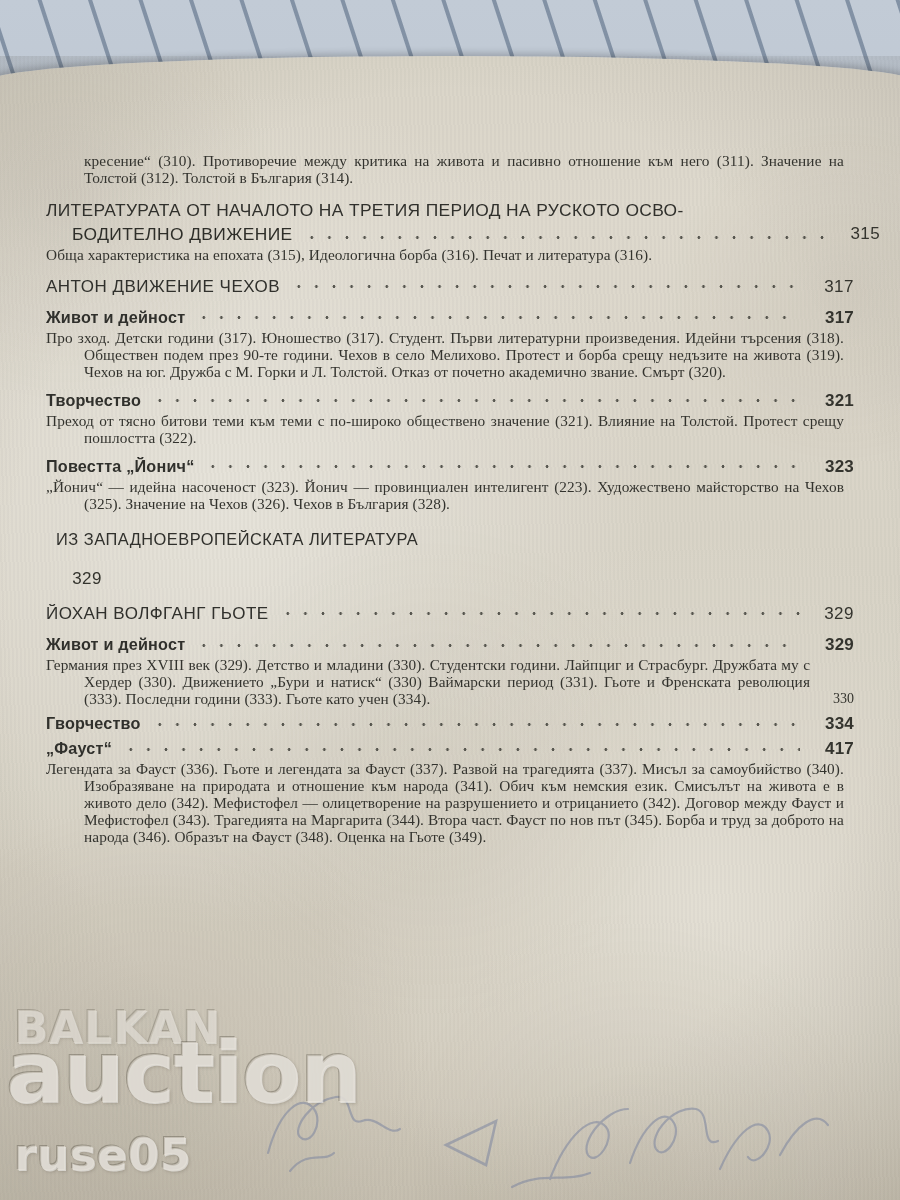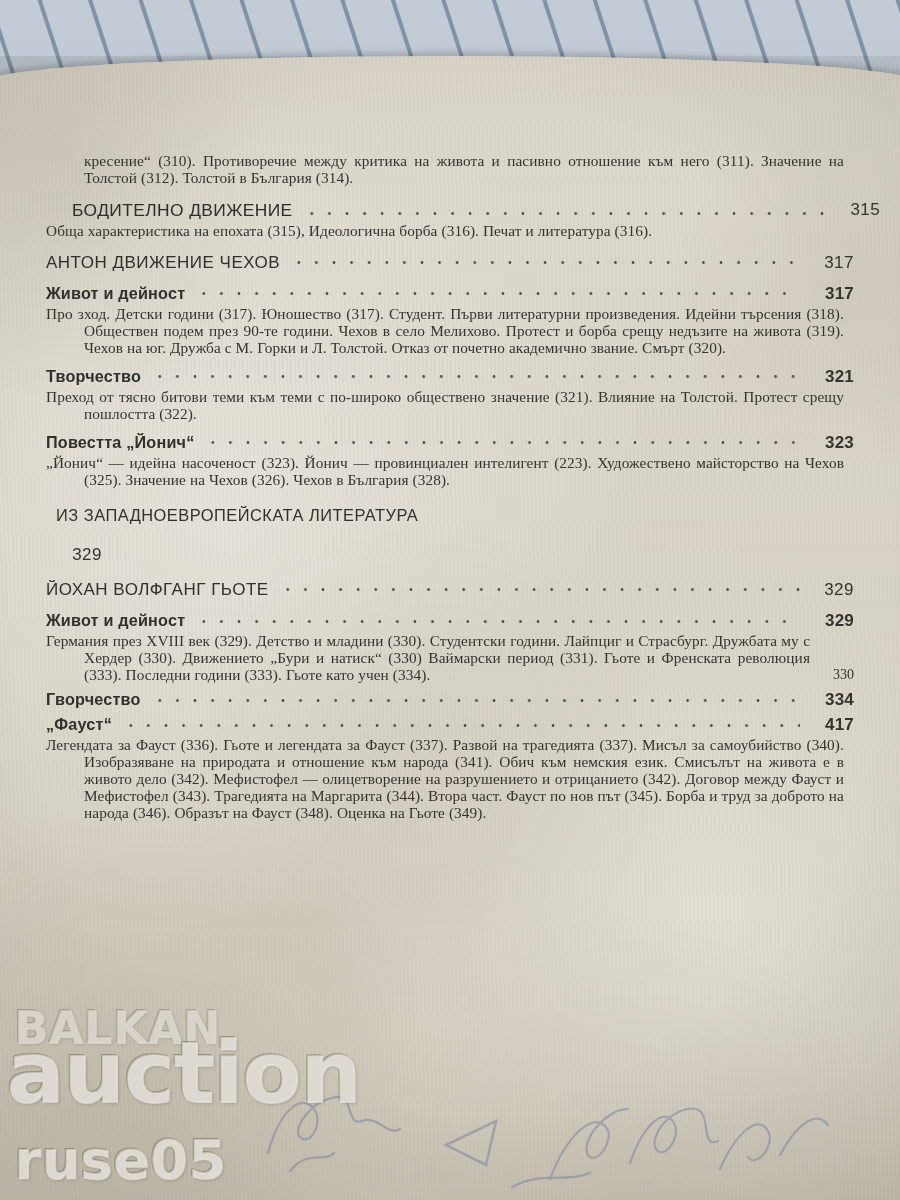--- a/index.html
+++ b/index.html
@@ -204,21 +204,21 @@
     color: rgba(236,232,223,0.55);
     text-shadow:
       1px 1px 0 rgba(255,255,255,0.55),
       -1px -1px 0 rgba(90,85,72,0.40),
       2px 2px 3px rgba(90,85,72,0.25);
     pointer-events: none;
     white-space: nowrap;
   }
   .wm-balkan { left: 14px; top: 1002px; font-size: 44px; letter-spacing: 1px; opacity: .75; }
   .wm-auction { left: 6px; top: 1022px; font-size: 86px; letter-spacing: -1px; }
-  .wm-ruse { left: 14px; top: 1128px; font-size: 54px; letter-spacing: .5px; }
+  .wm-ruse { left: 14px; top: 1128px; font-size: 45px; letter-spacing: .5px; }
 
   
   .scribble {
     position: absolute;
     pointer-events: none;
     opacity: .55;
   }
 </style>
 </head>
 <body>
@@ -232,20 +232,21 @@
     <div class="vignette"></div>
   </div>
 
   <div class="content">
 
     <p class="para hang" style="padding-left:38px;text-indent:0;width:760px;">кресение“ (310). Противоречие между критика на живота и пасивно отношение към него (311). Значение на Толстой (312). Толстой в България (314).</p>
 
     <div class="sp-12"></div>
 
     <div class="h-major-wrap">
+      <div class="line1">ЛИТЕРАТУРАТА ОТ НАЧАЛОТО НА ТРЕТИЯ ПЕРИОД НА РУСКОТО ОСВО-</div>
       <div class="entry h-major line2row">
         <span class="label">БОДИТЕЛНО ДВИЖЕНИЕ</span>
         <span class="leader"></span>
         <span class="page">315</span>
       </div>
     </div>
     <p class="para hang">Обща характеристика на епохата (315), Идеологична борба (316). Печат и литература (316).</p>
 
     <div class="sp-12"></div>
 

